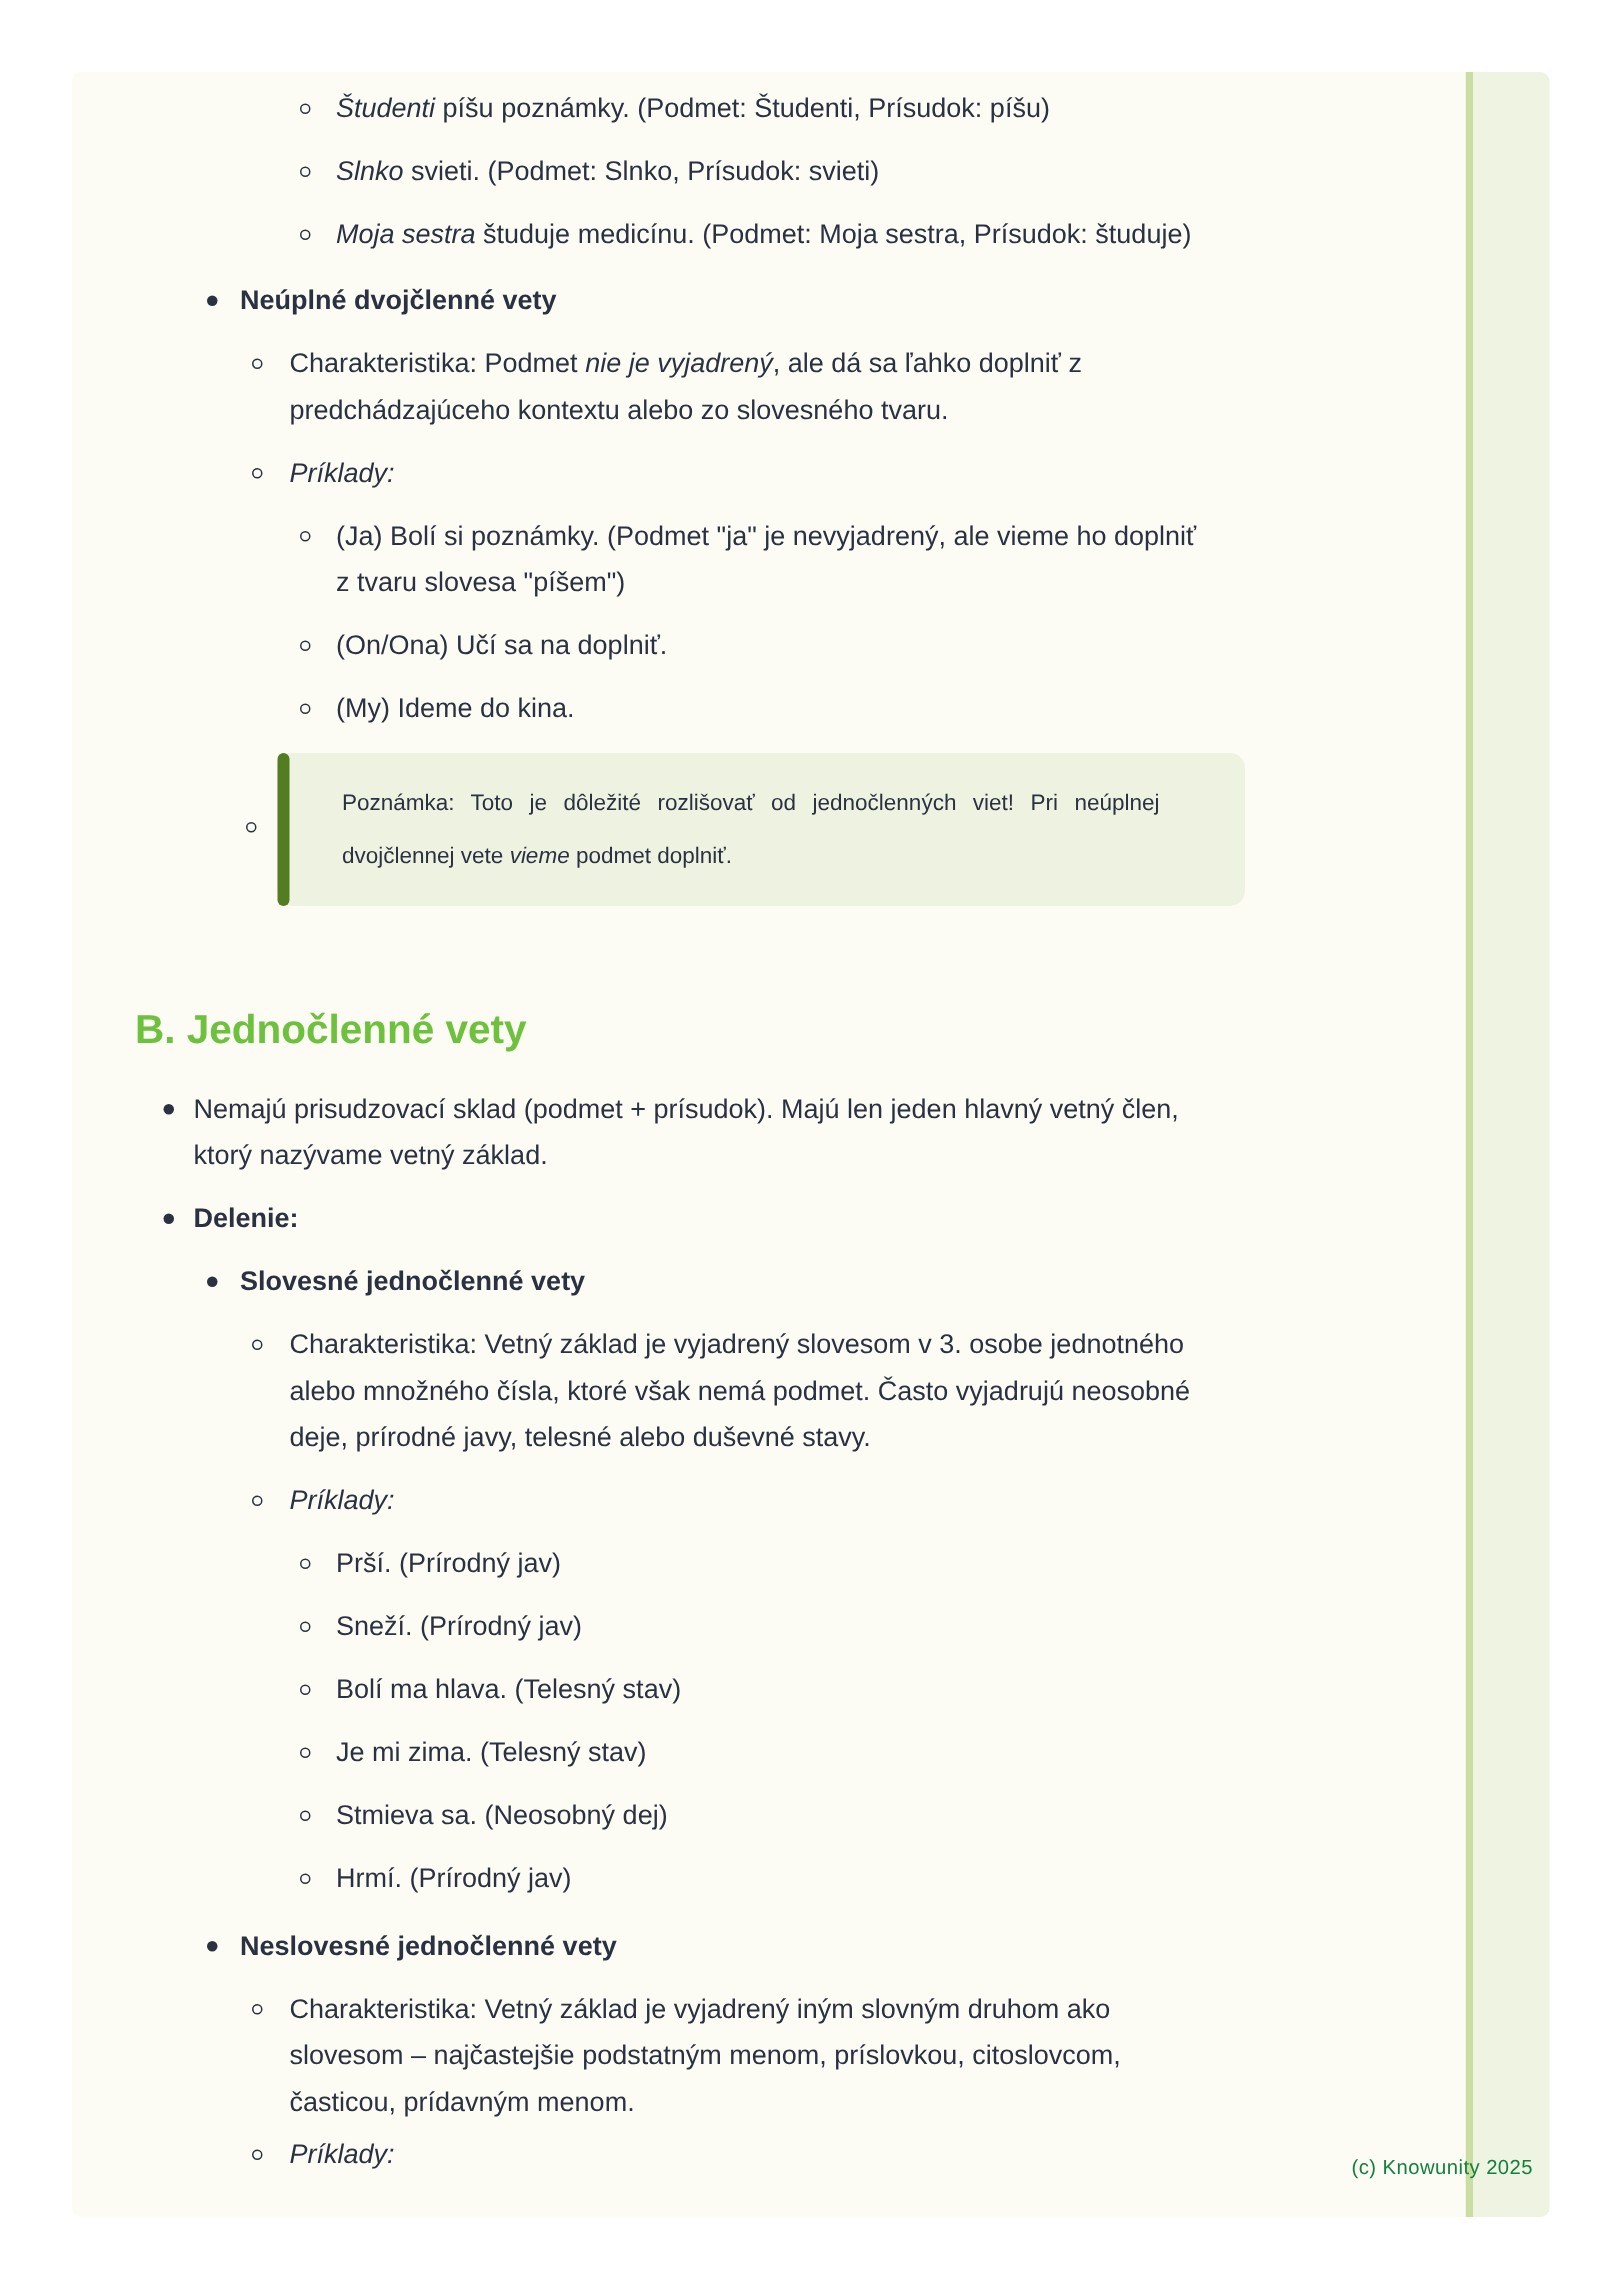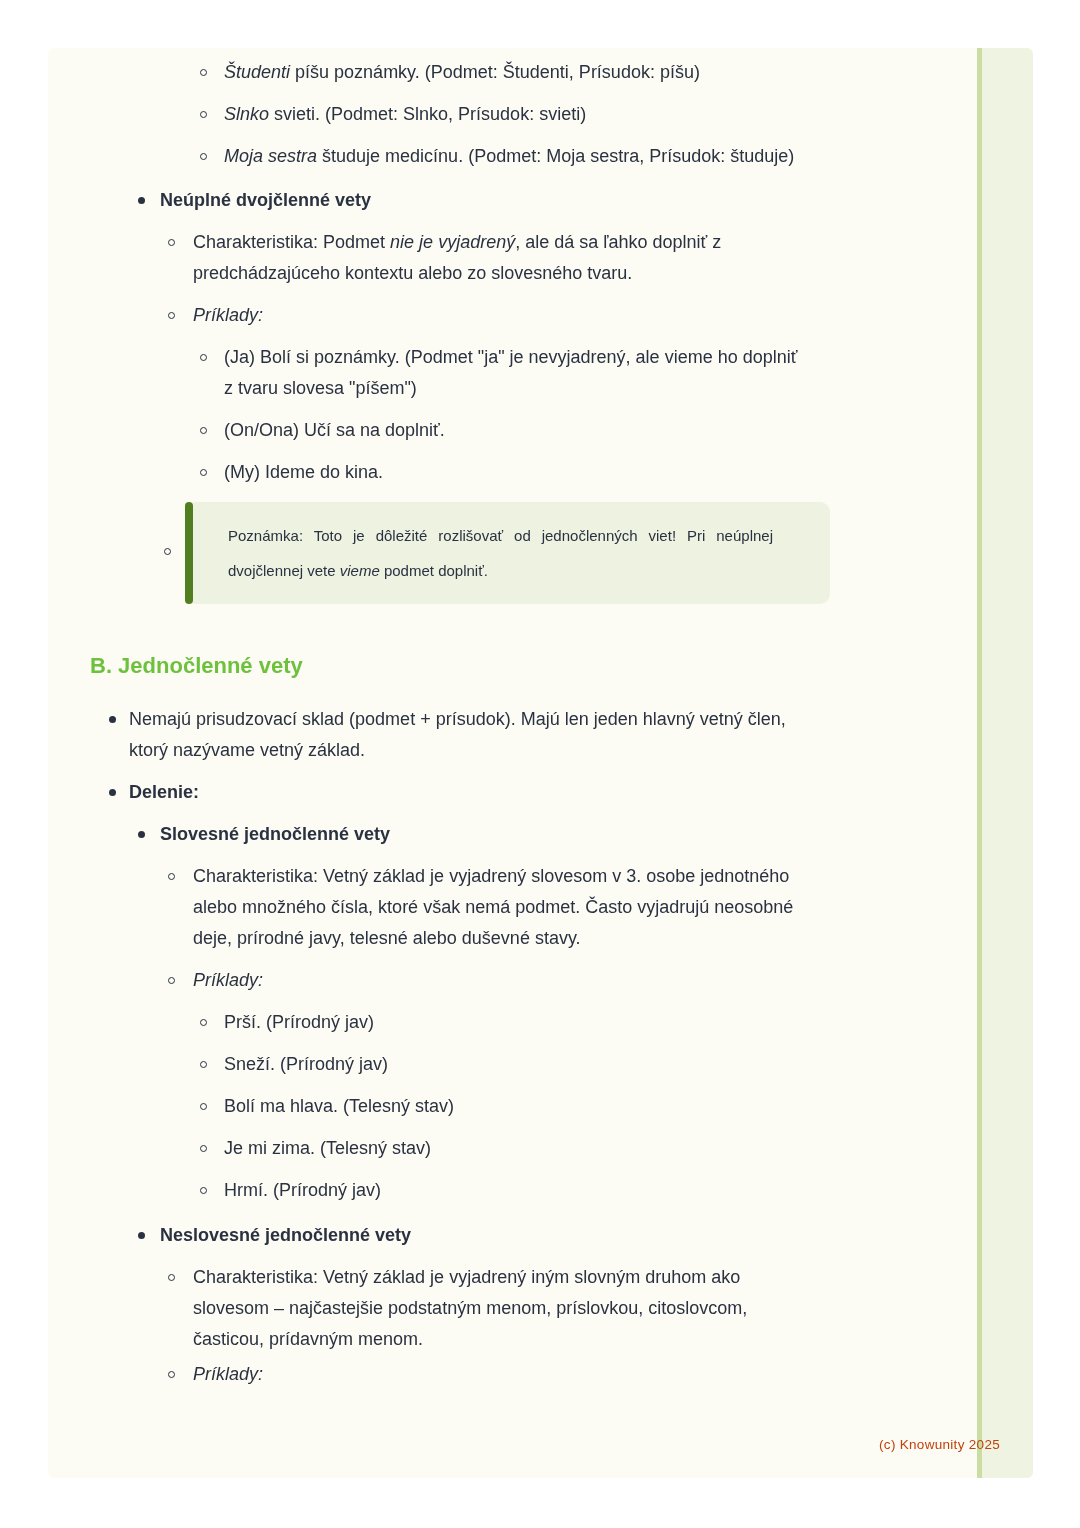--- a/index.html
+++ b/index.html
@@ -30,42 +30,42 @@
   .l3{padding-left:103px;width:620px;} .l3.ring::before{left:78px;}
   .l4{padding-left:134px;width:575px;} .l4.ring::before{left:110px;}
   .w600{width:600px;}
   .mt-group{margin-top:13px;}
   .mt-small{margin-top:14px;}
   .mb-tight{margin-bottom:4px;}
   .bold{font-weight:700;}
   .it{font-style:italic;}
   b{font-weight:400;}
   .heading{
-    font-size:22px;line-height:36px;font-weight:700;color:#6ec13c;
-    margin:44px 0 20px 0;
+    font-size:27px;line-height:36px;font-weight:700;color:#6ec13c;
+    margin:64px 0 20px 0;
   }
   .note-row{position:relative;margin-top:14px;margin-left:95px;}
   .note-bullet{
     position:absolute;left:-21px;top:46px;width:5px;height:5px;
     border:1.6px solid #2a3140;border-radius:50%;display:block;
   }
   .note{
     position:relative;width:645px;box-sizing:border-box;
     background:#edf2e1;border-radius:10px;padding:16px 43px 16px 43px;
   }
   .note-bar{
     position:absolute;left:0;top:0;bottom:0;width:8px;
     background:#527e21;border-radius:8px;
   }
   .note p{
     margin:0;width:545px;text-align:justify;line-height:35px;font-size:15px;
   }
   .watermark{
-    position:absolute;top:1437px;right:80px;font-size:13.5px;
-    color:#c2410c;letter-spacing:.3px;z-index:5;
+    position:absolute;top:1437px;right:58px;font-size:13.5px;
+    color:#15803d;letter-spacing:.3px;z-index:5;
   }
 </style>
 </head>
 <body>
 
 <div class="card">
   <div class="stripe"></div>
 
   <div class="content">
 
@@ -93,20 +93,21 @@
     <div class="li l1 disc"><span>Nemajú prisudzovací sklad (podmet + prísudok). Majú len </span><b>jeden hlavný vetný člen</b><span>, ktorý nazývame </span><b>vetný základ</b><span>.</span></div>
     <div class="li l1 disc bold">Delenie:</div>
 
     <div class="li l2 disc bold">Slovesné jednočlenné vety</div>
     <div class="li l3 ring"><b>Charakteristika</b><span>: Vetný základ je vyjadrený slovesom v 3. osobe jednotného alebo množného čísla, ktoré však nemá podmet. Často vyjadrujú neosobné deje, prírodné javy, telesné alebo duševné stavy.</span></div>
     <div class="li l3 ring it">Príklady:</div>
     <div class="li l4 ring">Prší. (Prírodný jav)</div>
     <div class="li l4 ring">Sneží. (Prírodný jav)</div>
     <div class="li l4 ring">Bolí ma hlava. (Telesný stav)</div>
     <div class="li l4 ring">Je mi zima. (Telesný stav)</div>
+    <div class="li l4 ring">Stmieva sa. (Neosobný dej)</div>
     <div class="li l4 ring">Hrmí. (Prírodný jav)</div>
 
     <div class="li l2 disc bold mt-small">Neslovesné jednočlenné vety</div>
     <div class="li l3 ring w600 mb-tight"><b>Charakteristika</b><span>: Vetný základ je vyjadrený iným slovným druhom ako slovesom – najčastejšie podstatným menom, príslovkou, citoslovcom, časticou, prídavným menom.</span></div>
     <div class="li l3 ring it">Príklady:</div>
 
   </div>
 </div>
 
 <div class="watermark">(c) Knowunity 2025</div>

